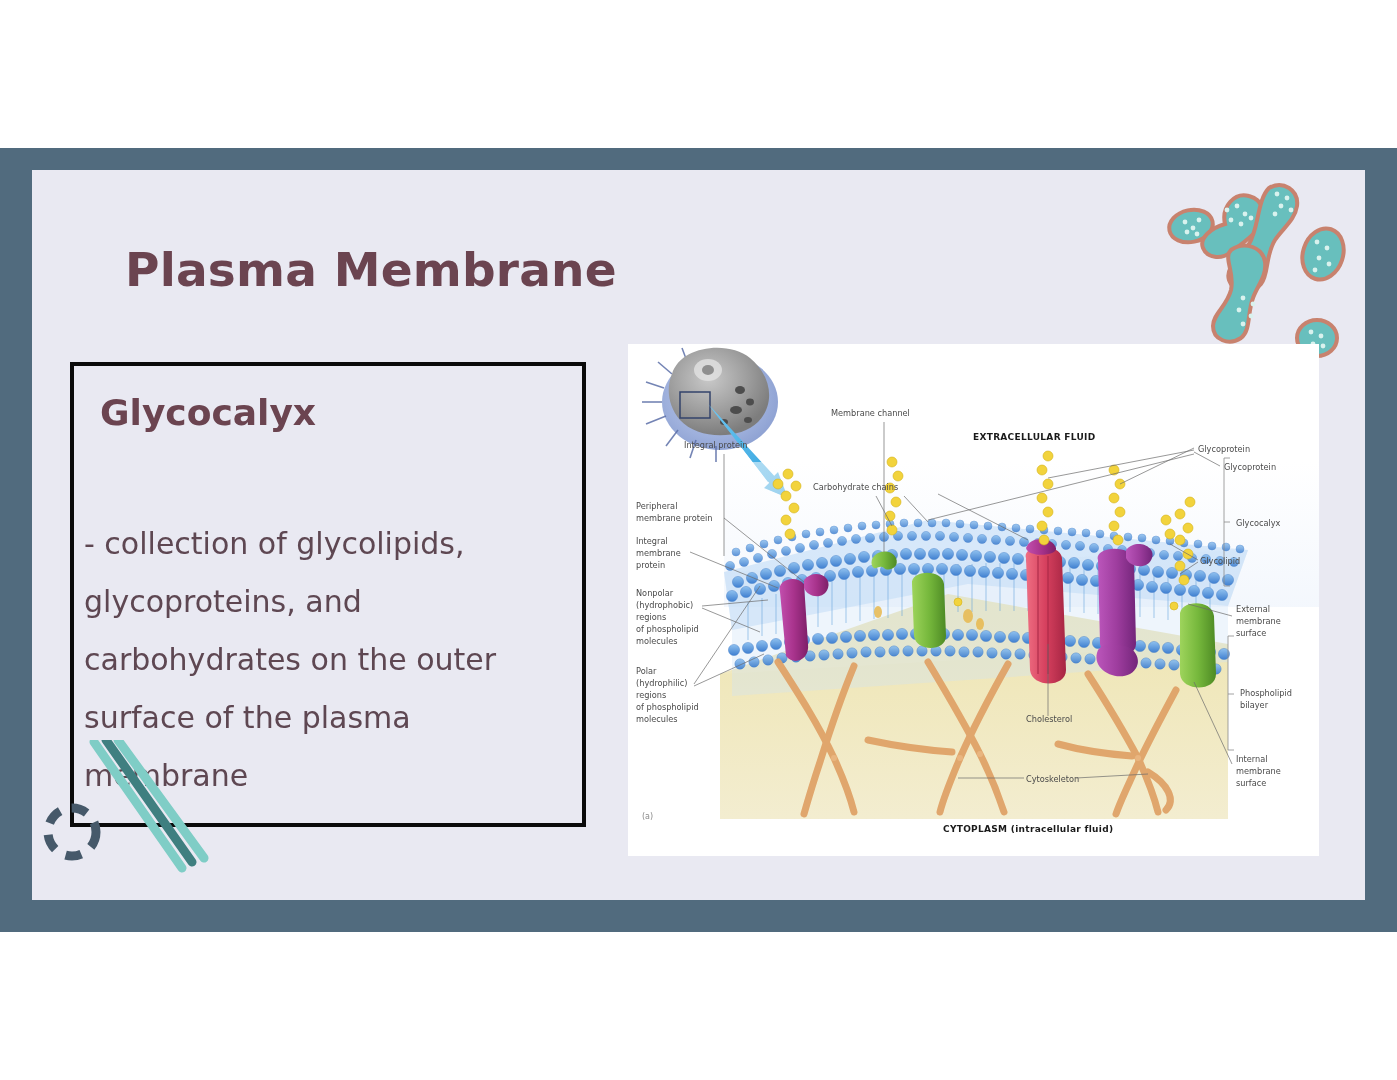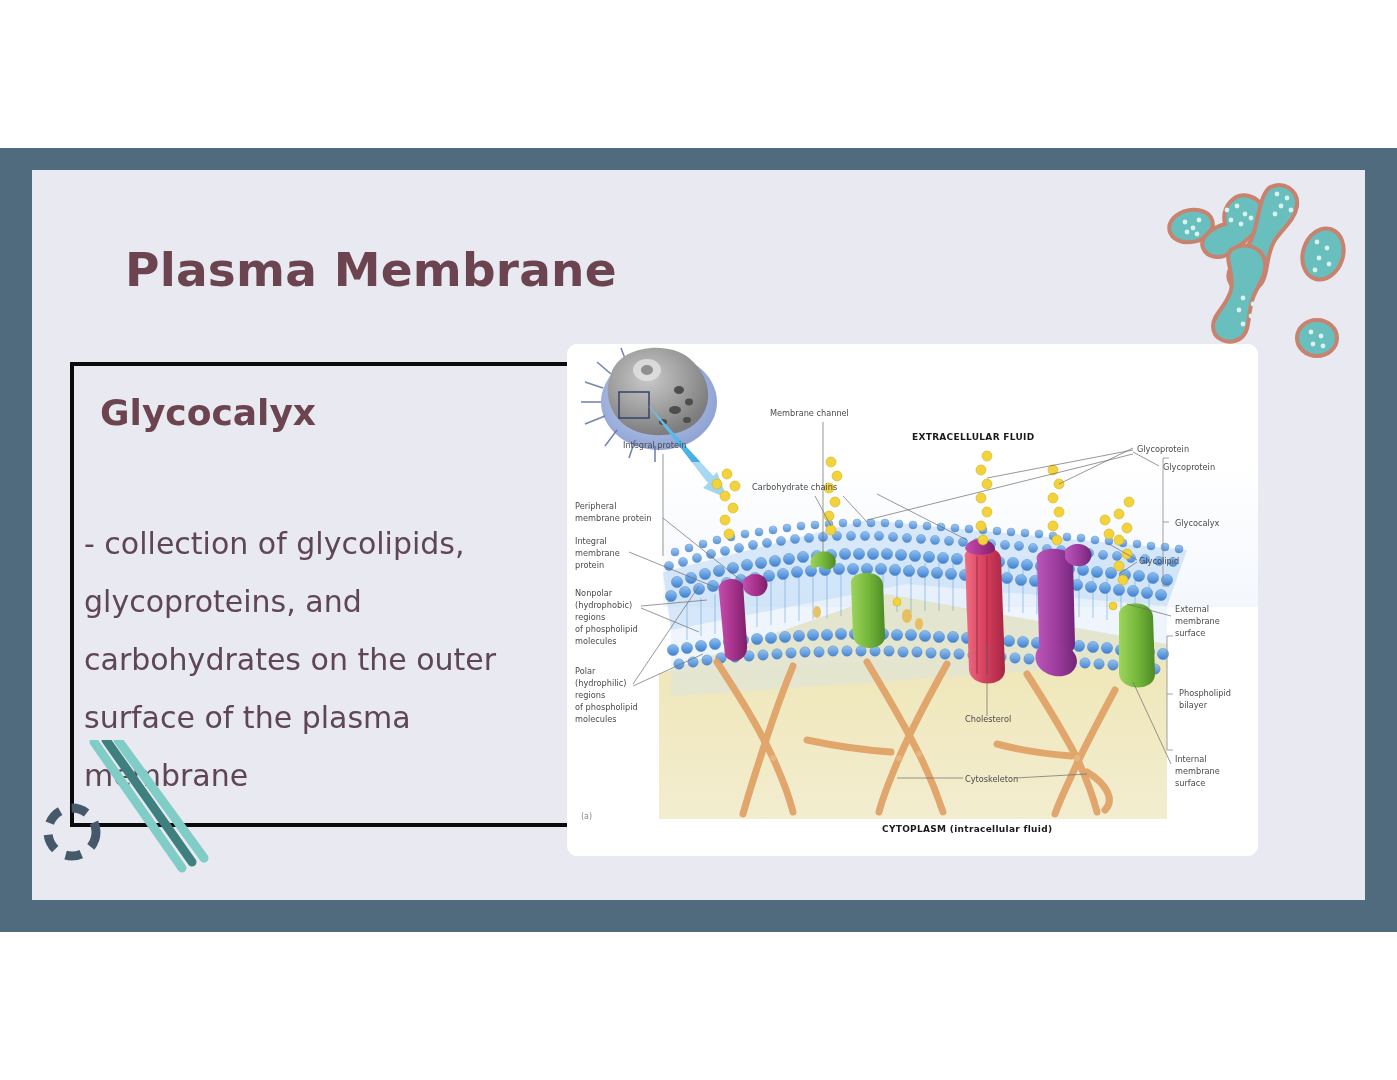--- a/index.html
+++ b/index.html
@@ -90,27 +90,26 @@
     left: 0px;
     bottom: 0px;
     width: 180px;
     height: 160px;
     pointer-events: none;
   }
 
   
   #diagram-panel {
     position: absolute;
-    left: 535px;
+    left: 596px;
     top: 174px;
     width: 691px;
     height: 512px;
     background: #ffffff;
     overflow: hidden;
-    border-radius: 11px;
   }
   #diagram-svg { display: block; }
   .dlabel {
     font-family: "DejaVu Sans", sans-serif;
     font-size: 8.2px;
     fill: #4a4a4a;
   }
   .dlabel-bold {
     font-family: "DejaVu Sans", sans-serif;
     font-size: 9px;

